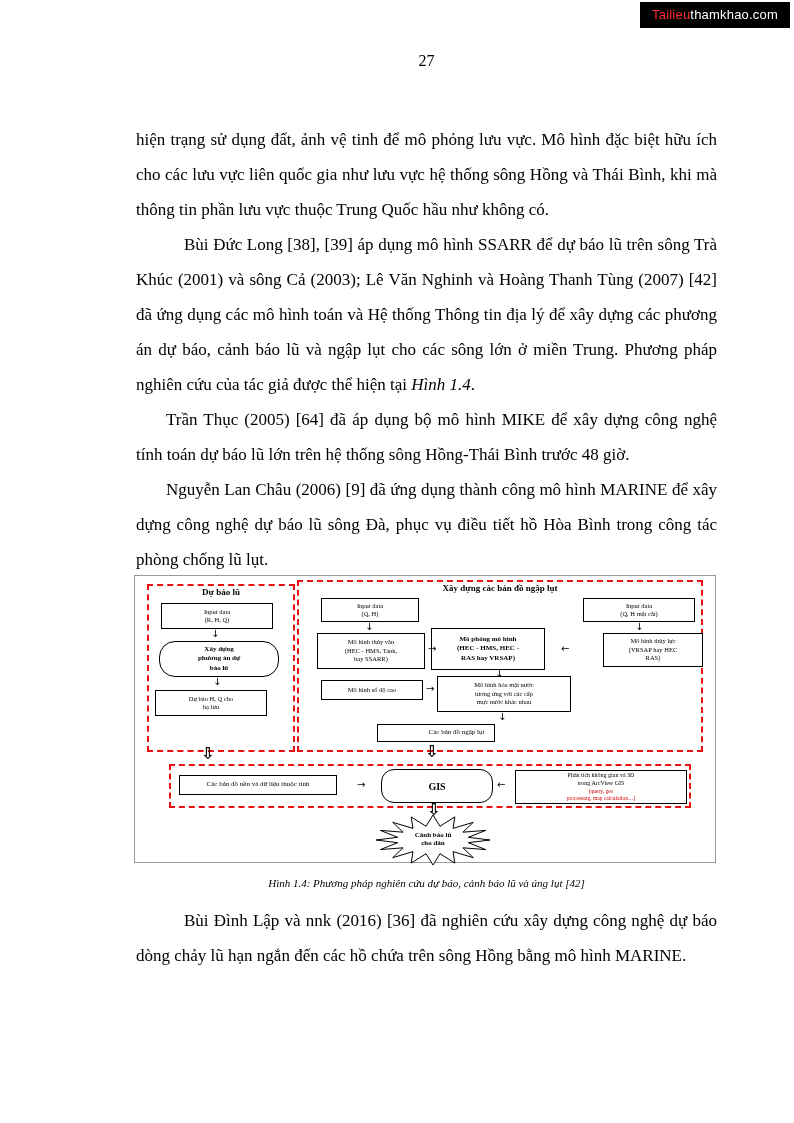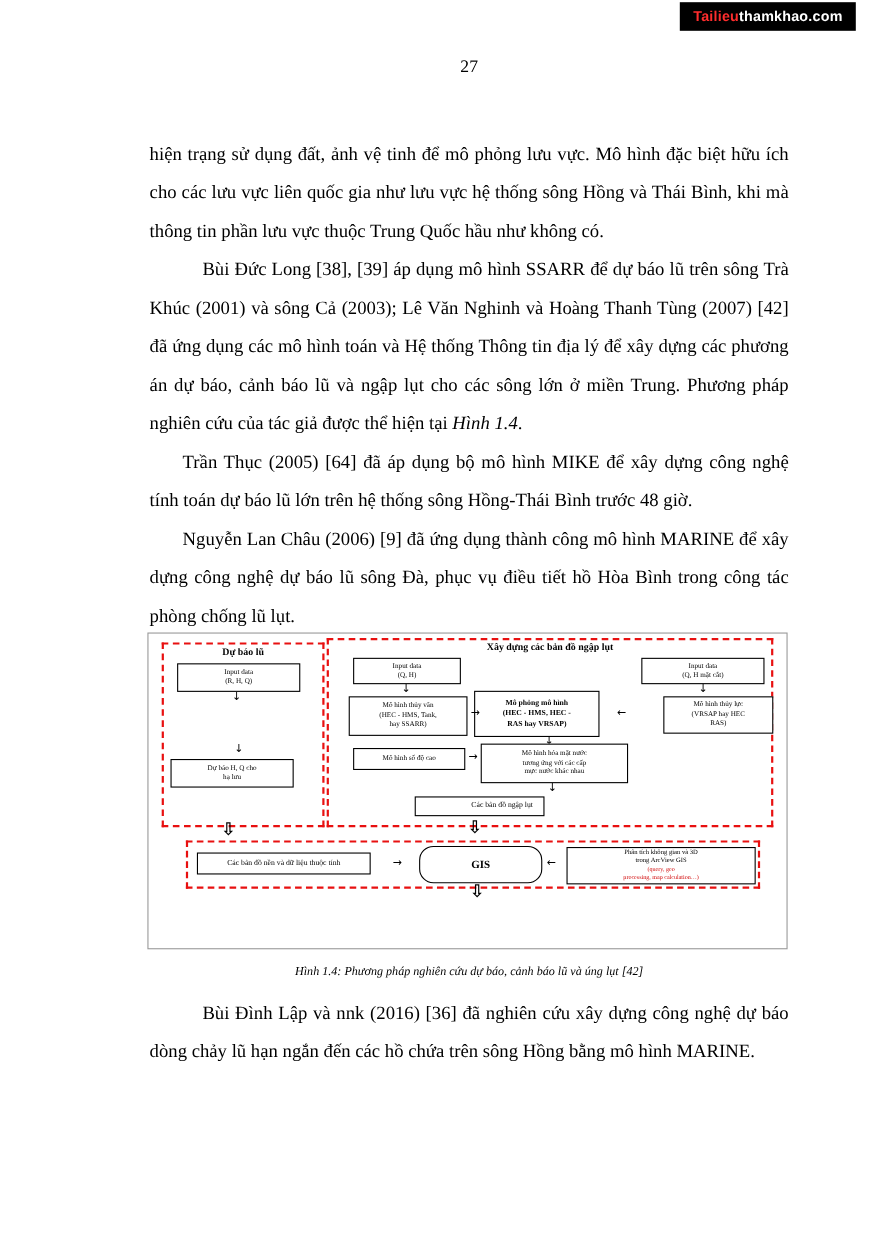--- a/index.html
+++ b/index.html
@@ -2,23 +2,23 @@
 <html><head>
 <meta charset="utf-8">
 <style>
   * { margin:0; padding:0; box-sizing:border-box; }
   html,body { background:#ffffff; }
   body {
     position:relative; width:794px; height:1123px; overflow:hidden;
     font-family:"Liberation Serif", serif; color:#000;
   }
   .watermark {
-    position:absolute; top:2px; right:16px; background:#000;
+    position:absolute; top:2px; right:4px; background:#000;
     padding:5px 12px 6px 12px;
-    font-family:"Liberation Sans", sans-serif; font-size:13px; font-weight:bold;
+    font-family:"Liberation Sans", sans-serif; font-size:13px; font-weight:normal;
     letter-spacing:0.2px;
   }
   .wm-red { color:#ff2d2d; }
   .wm-white { color:#ffffff; }
   .pagenum {
     position:absolute; top:52px; left:136px; width:581px;
     text-align:center; font-size:16px;
   }
   .para {
     position:absolute; left:136px; width:581px;
@@ -82,20 +82,23 @@
 
 <p class="para ind-sm" style="top:472px;">Nguyễn Lan Châu (2006) [9] đã ứng dụng thành công mô hình MARINE để xây dựng công nghệ dự báo lũ sông Đà, phục vụ điều tiết hồ Hòa Bình trong công tác phòng chống lũ lụt.</p>
 
 <div class="figure">
 
   <div class="dash" style="left:12px; top:8px; width:148px; height:168px;"></div>
   <div class="sec-title" style="left:12px; top:12px; width:148px;">Dự báo lũ</div>
   <div class="dbox" style="left:26px; top:27px; width:112px; height:26px;">Input data
 (R, H, Q)</div>
   <div class="arr" style="left:76px; top:53px;">↓</div>
+  <div class="dbox round bold" style="left:24px; top:65px; width:120px; height:36px; font-size:7px;">Xây dựng
+phương án dự
+báo lũ</div>
   <div class="arr" style="left:78px; top:101px;">↓</div>
   <div class="dbox" style="left:20px; top:114px; width:112px; height:26px;">Dự báo  H, Q cho
 hạ lưu</div>
 
   <div class="dash" style="left:162px; top:4px; width:406px; height:172px;"></div>
   <div class="sec-title" style="left:162px; top:8px; width:406px;">Xây dựng các bản đồ ngập lụt</div>
   <div class="dbox" style="left:186px; top:22px; width:98px; height:24px;">Input data
 (Q, H)</div>
   <div class="dbox" style="left:448px; top:22px; width:112px; height:24px;">Input data
 (Q, H  mặt cắt)</div>
@@ -131,18 +134,25 @@
   <div class="arr" style="left:362px; top:204px;">←</div>
   <div class="dbox" style="left:380px; top:194px; width:172px; height:34px; font-size:6px; flex-direction:column;">
     <span>Phân tích không gian và 3D
 trong  ArcView  GIS</span>
     <span class="spatial-note">(query, geo
 processing, map calculation…)</span>
   </div>
 
   <div class="blockarr" style="left:292px; top:226px;">⇩</div>
 
+  <div class="star-wrap">
+    <svg width="120" height="52" viewBox="0 0 120 52">
+      <polygon points="117,26 95.3,28.7 112.7,35.6 89.9,33.8 100.3,43.7 80,37.6 81.8,49.1 67,39.7 60,51 53,39.7 38.2,49.1 40,37.6 19.7,43.7 30.1,33.8 7.3,35.6 24.7,28.7 3,26 24.7,23.3 7.3,16.4 30.1,18.2 19.7,8.3 40,14.4 38.2,2.9 53,12.3 60,1 67,12.3 81.8,2.9 80,14.4 100.3,8.3 89.9,18.2 112.7,16.4 95.3,23.3" fill="#ffffff" stroke="#000000" stroke-width="1"></polygon>
+    </svg>
+    <div class="star-text">Cảnh báo lũ
+cho dân</div>
+  </div>
 
 </div>
 
 <div class="caption">Hình 1.4: Phương pháp nghiên cứu dự báo, cảnh báo lũ và úng lụt [42]</div>
 
 <p class="para ind-lg" style="top:903px;">Bùi Đình Lập và nnk (2016) [36] đã nghiên cứu xây dựng công nghệ dự báo dòng chảy lũ hạn ngắn đến các hồ chứa trên sông Hồng bằng mô hình MARINE.</p>
 
 </body></html>

